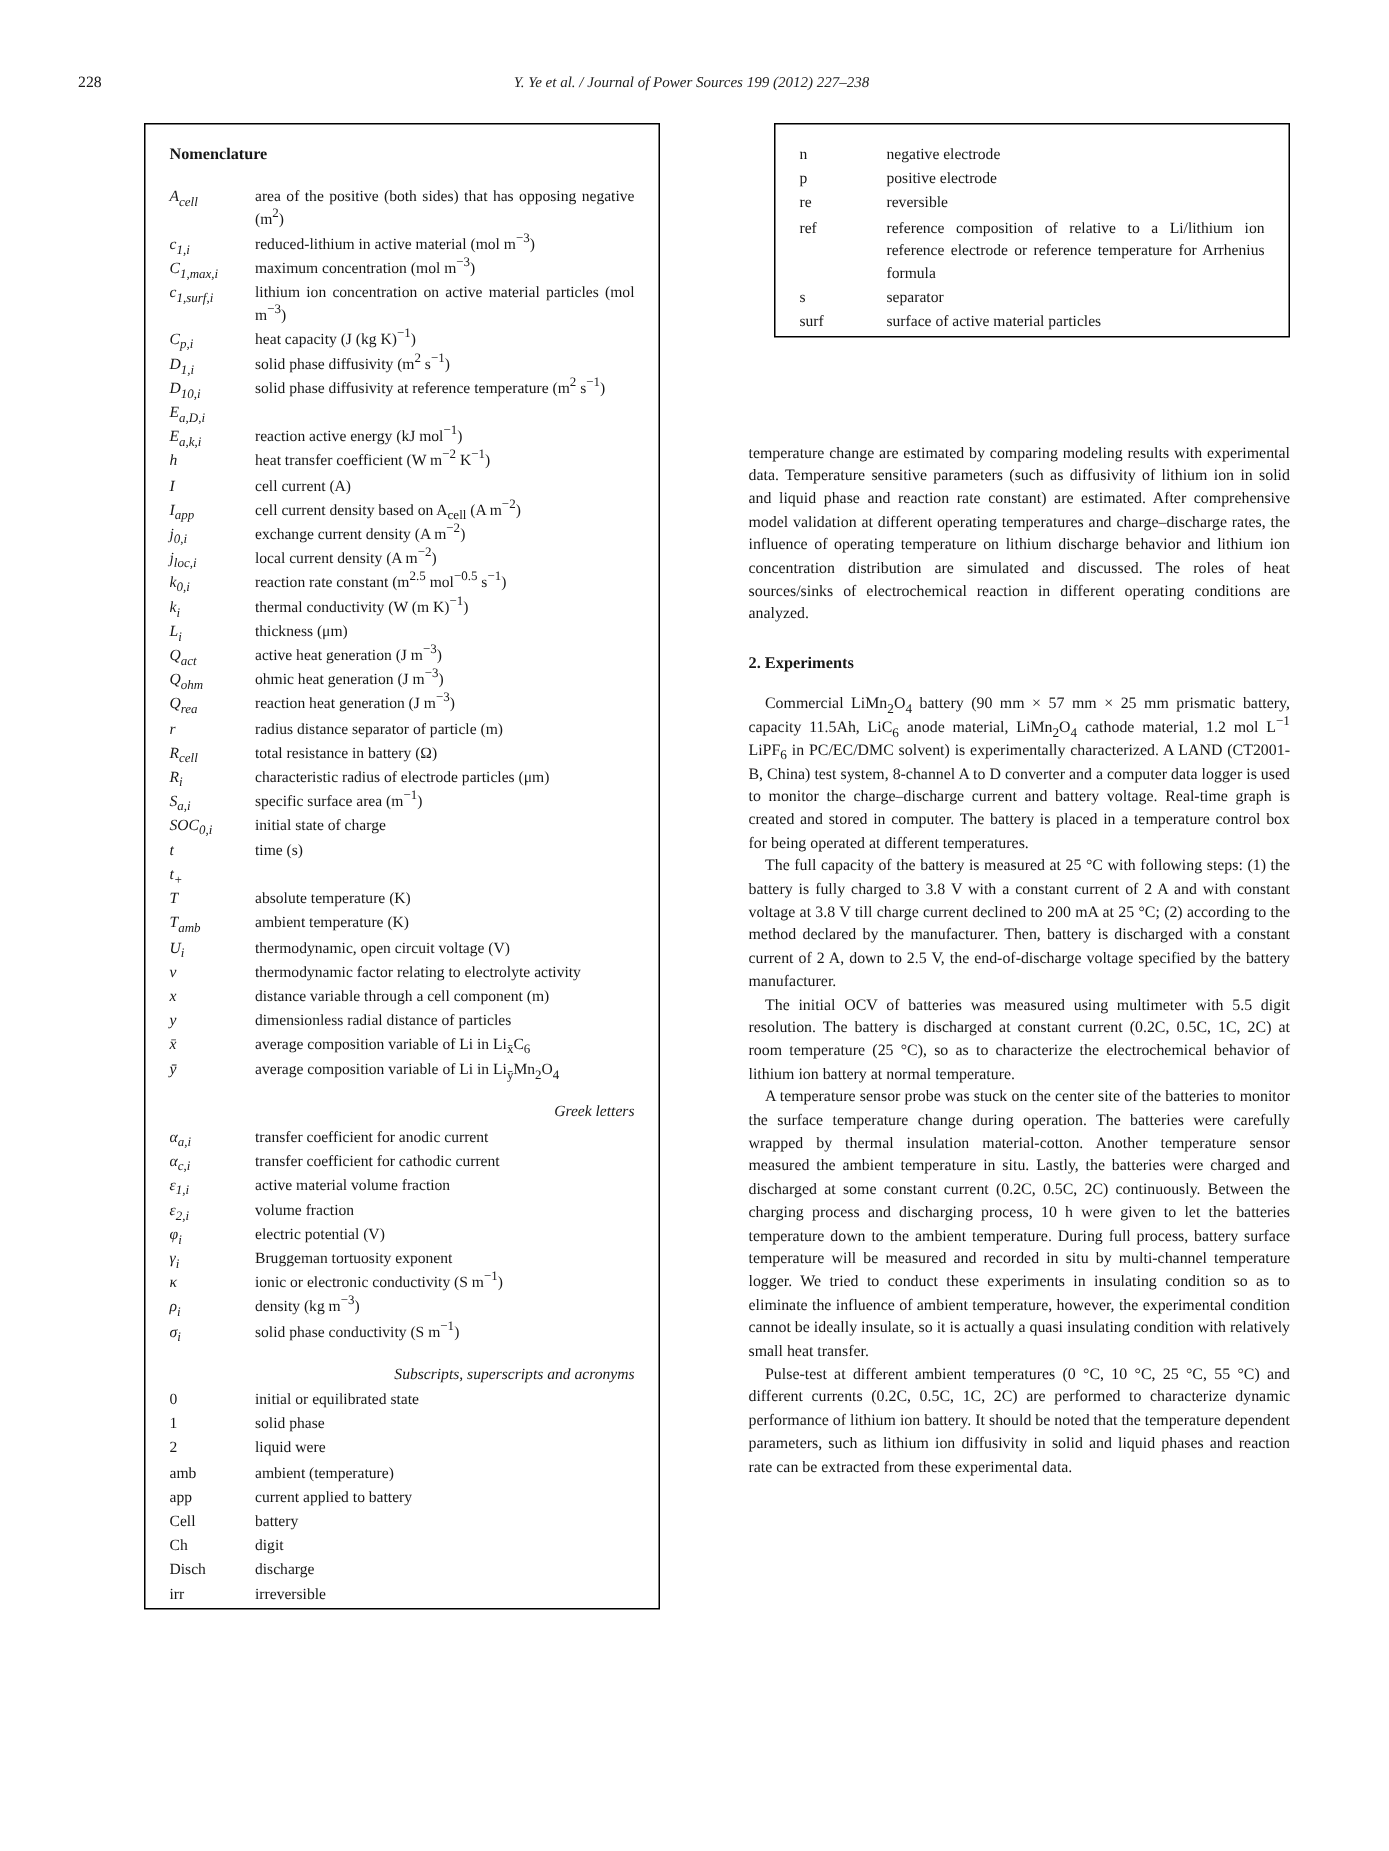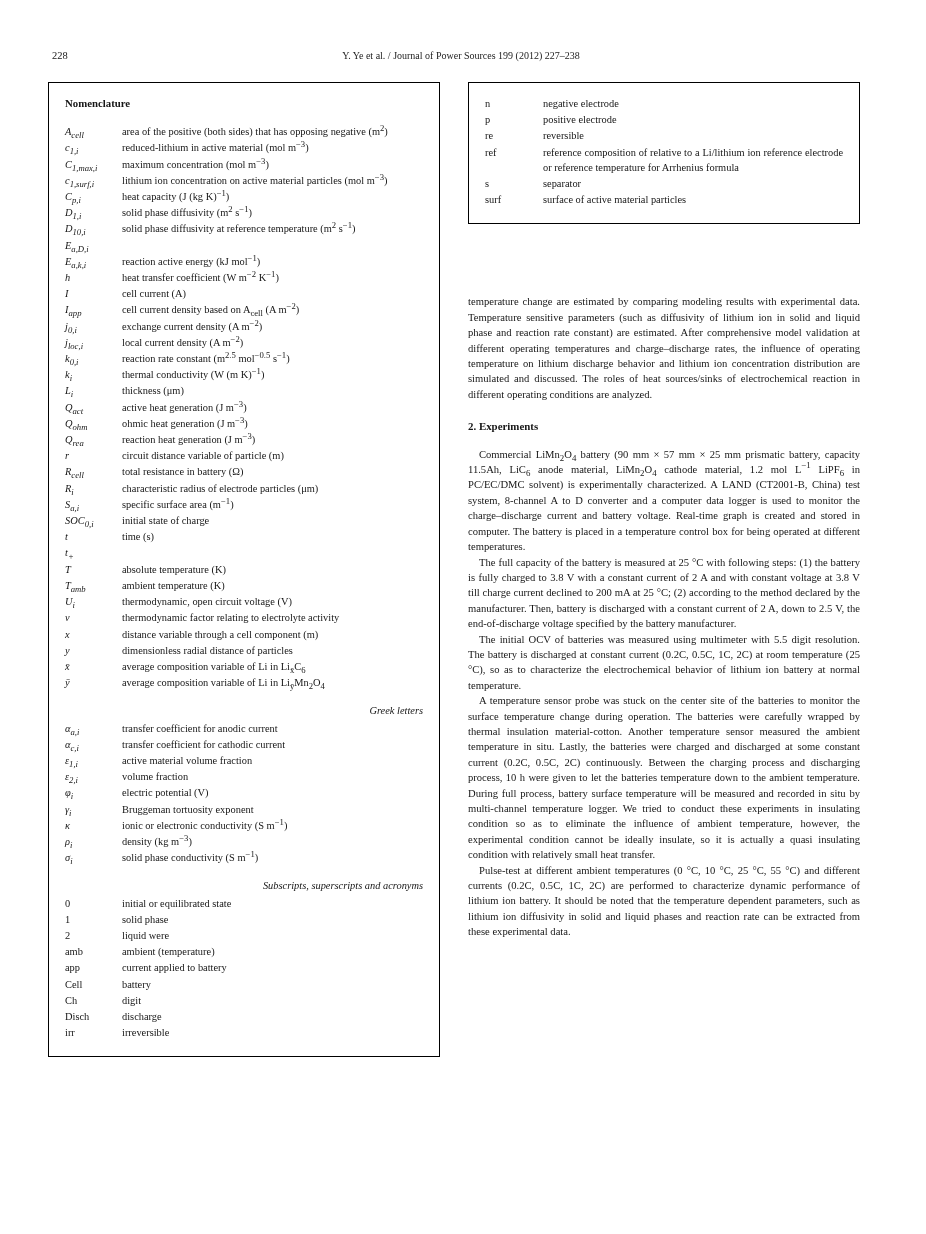--- a/index.html
+++ b/index.html
@@ -9,45 +9,47 @@
     position: relative; overflow: hidden;
     font-family: "Liberation Serif", serif;
     color: #161616;
   }
   .page { position: absolute; inset: 0; padding: 50px 52px 0 48px; }
 
   .running-header { position: relative; height: 16px; margin-bottom: 16px; }
   .page-number { position: absolute; left: 4px; top: 0; font-size: 10.5px; }
   .running-head {
     position: absolute; left: 0; right: 0; top: 0;
-    text-align: center; font-size: 10px; color: #222;
+    text-align: center; font-style: italic; font-size: 10px; color: #222;
   }
 
   .columns { display: flex; gap: 28px; align-items: flex-start; }
   .col { width: 392px; flex: 0 0 392px; }
 
   .box {
     border: 1px solid #000;
-    padding: 13px 16px 15px 16px;
+    padding: 13px 16px 0 16px;
     font-size: 10.4px; line-height: 15.2px;
     background: #fff;
+    margin-left: 48px;
   }
   .nomen-title { font-weight: bold; font-size: 10.8px; margin-bottom: 13px; }
   .entry { display: flex; margin-bottom: 1px; }
   .sym { flex: 0 0 57px; width: 57px; font-style: italic; padding-right: 4px; }
   .sym.roman { font-style: normal; }
   .def { flex: 1; text-align: justify; }
   .section-label { font-style: italic; margin: 13px 0 2px 0; text-align: right; }
 
   .cont-box .sym { flex: 0 0 58px; width: 58px; }
 
   .bodytext {
     margin-top: 70px;
     font-size: 10.6px; line-height: 15.4px;
     text-align: justify;
+    margin-left: 31px;
   }
   .bodytext p { text-indent: 11px; }
   .bodytext p.noindent { text-indent: 0; }
   .section-heading {
     font-size: 10.9px; font-weight: bold;
     margin: 17px 0 12px 0; text-align: left;
   }
   sub, sup { line-height: 0; }
 </style>
 </head>
@@ -142,21 +144,21 @@
             <div class="entry">
             <span class="sym">Q<sub>ohm</sub></span>
             <span class="def">ohmic heat generation (J m<sup>−3</sup>)</span>
           </div>
             <div class="entry">
             <span class="sym">Q<sub>rea</sub></span>
             <span class="def">reaction heat generation (J m<sup>−3</sup>)</span>
           </div>
             <div class="entry">
             <span class="sym">r</span>
-            <span class="def">circuit distance variable of particle (m)</span>
+            <span class="def">radius distance separator of particle (m)</span>
           </div>
             <div class="entry">
             <span class="sym">R<sub>cell</sub></span>
             <span class="def">total resistance in battery (Ω)</span>
           </div>
             <div class="entry">
             <span class="sym">R<sub>i</sub></span>
             <span class="def">characteristic radius of electrode particles (μm)</span>
           </div>
             <div class="entry">

